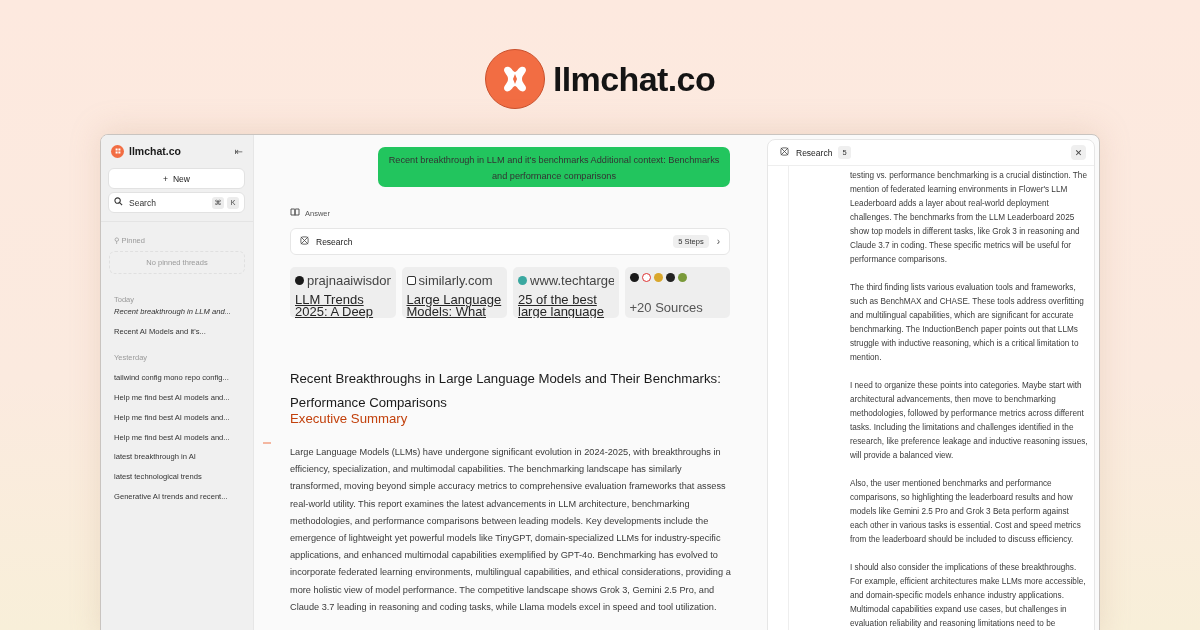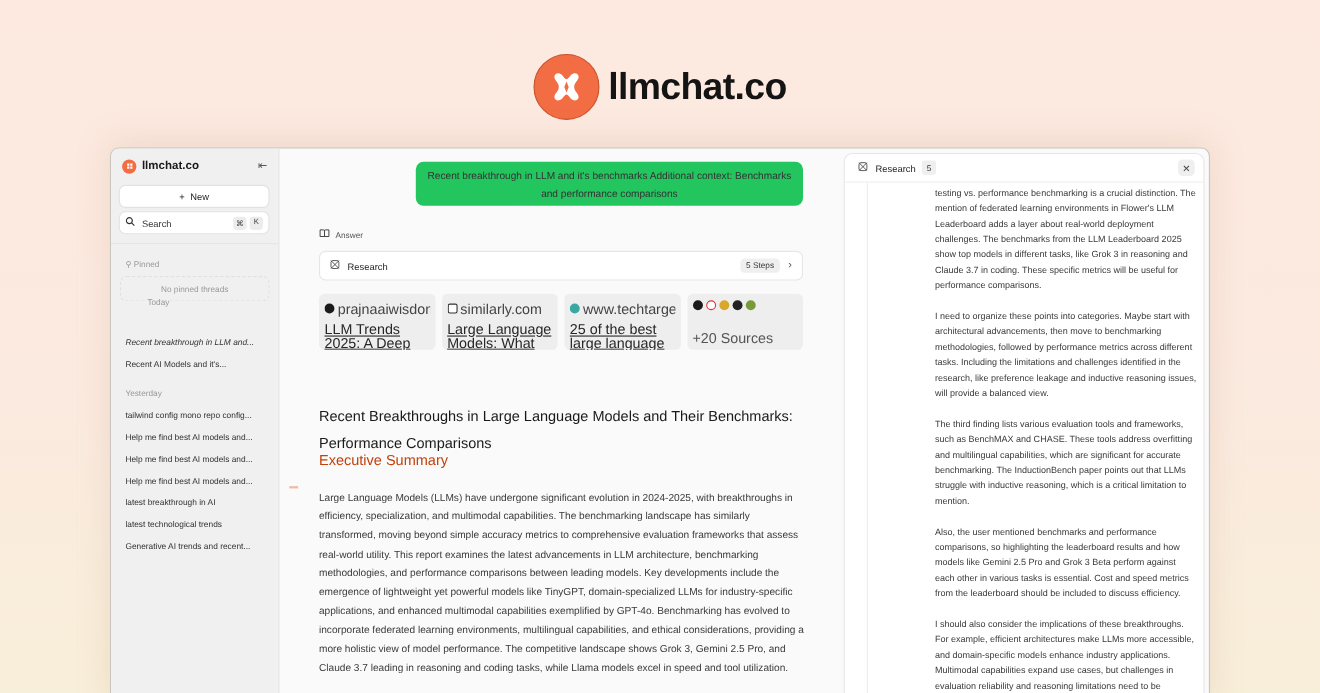--- a/index.html
+++ b/index.html
@@ -127,21 +127,21 @@
       <span style="margin-left:auto;display:flex;">
         <span class="kbd">⌘</span>
         <span class="kbd">K</span>
       </span>
     </div>
     <div class="sb-divider"></div>
     <div class="sb-section" style="top:101px;">
       <span>⚲ </span><span>Pinned</span>
     </div>
     <div class="pinned-box">No pinned threads</div>
-    <div class="sb-section" style="top:135px;margin-left:20px;">Today</div>
+    <div class="sb-section" style="top:160px;">Today</div>
     <div class="sb-item" style="top:172px;font-style:italic;">Recent breakthrough in LLM and...</div>
     <div class="sb-item" style="top:192px;">Recent AI Models and it's...</div>
     <div class="sb-section" style="top:218px;">Yesterday</div>
     <div class="sb-item" style="top:238px;">tailwind config mono repo config...</div>
     <div class="sb-item" style="top:258px;">Help me find best AI models and...</div>
     <div class="sb-item" style="top:278px;">Help me find best AI models and...</div>
     <div class="sb-item" style="top:298px;">Help me find best AI models and...</div>
     <div class="sb-item" style="top:317px;">latest breakthrough in AI</div>
     <div class="sb-item" style="top:337px;">latest technological trends</div>
     <div class="sb-item" style="top:357px;">Generative AI trends and recent...</div>
@@ -208,20 +208,20 @@
       <span style="margin-right:7px;"><svg width="9" height="9" viewBox="0 0 10 10">
             <rect x="1" y="1" width="8" height="8" rx="2" fill="none" stroke="#444" stroke-width=".9"></rect>
             <path d="M1 1l8 8M9 1L1 9" stroke="#444" stroke-width=".9"></path>
           </svg></span>
       <span>Research</span>
       <span class="badge">5</span>
       <span class="close-btn">✕</span>
     </div>
     <div class="panel-body">
       <p class="panel-p">testing vs. performance benchmarking is a crucial distinction. The mention of federated learning environments in Flower's LLM Leaderboard adds a layer about real-world deployment challenges. The benchmarks from the LLM Leaderboard 2025 show top models in different tasks, like Grok 3 in reasoning and Claude 3.7 in coding. These specific metrics will be useful for performance comparisons.</p>
+      <p class="panel-p">The third finding lists various evaluation tools and frameworks, such as BenchMAX and CHASE. These tools address overfitting and multilingual capabilities, which are significant for accurate benchmarking. The InductionBench paper points out that LLMs struggle with inductive reasoning, which is a critical limitation to mention.</p>
       <p class="panel-p">I need to organize these points into categories. Maybe start with architectural advancements, then move to benchmarking methodologies, followed by performance metrics across different tasks. Including the limitations and challenges identified in the research, like preference leakage and inductive reasoning issues, will provide a balanced view.</p>
-      <p class="panel-p">The third finding lists various evaluation tools and frameworks, such as BenchMAX and CHASE. These tools address overfitting and multilingual capabilities, which are significant for accurate benchmarking. The InductionBench paper points out that LLMs struggle with inductive reasoning, which is a critical limitation to mention.</p>
       <p class="panel-p">Also, the user mentioned benchmarks and performance comparisons, so highlighting the leaderboard results and how models like Gemini 2.5 Pro and Grok 3 Beta perform against each other in various tasks is essential. Cost and speed metrics from the leaderboard should be included to discuss efficiency.</p>
       <p class="panel-p">I should also consider the implications of these breakthroughs. For example, efficient architectures make LLMs more accessible, and domain-specific models enhance industry applications. Multimodal capabilities expand use cases, but challenges in evaluation reliability and reasoning limitations need to be addressed for future progress.</p>
       <p class="panel-p">Finally, ensuring the report is structured logically, starting with key</p>
     </div>
   </section>
 </div>
 
 </body></html>

